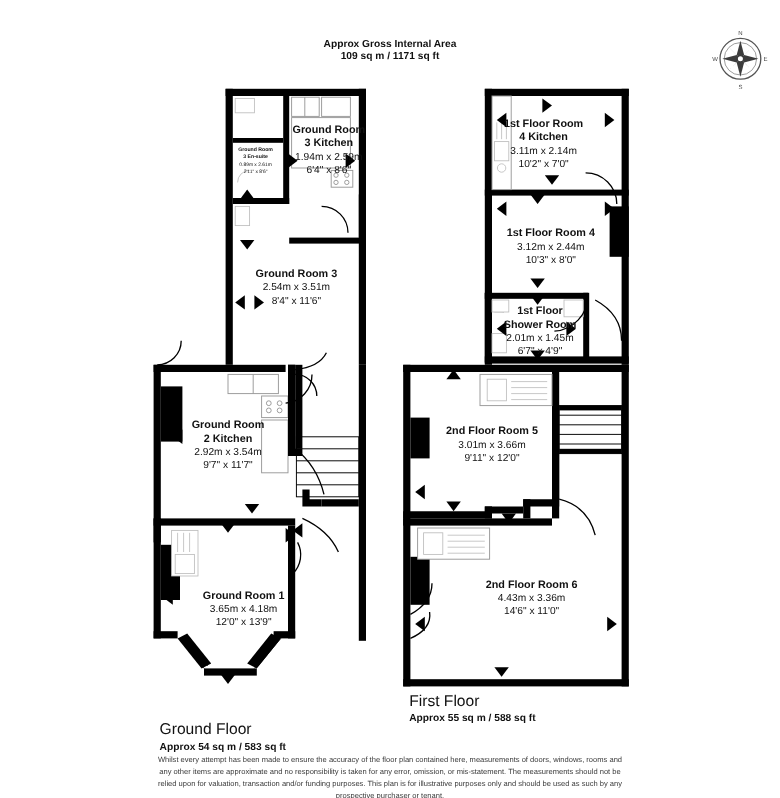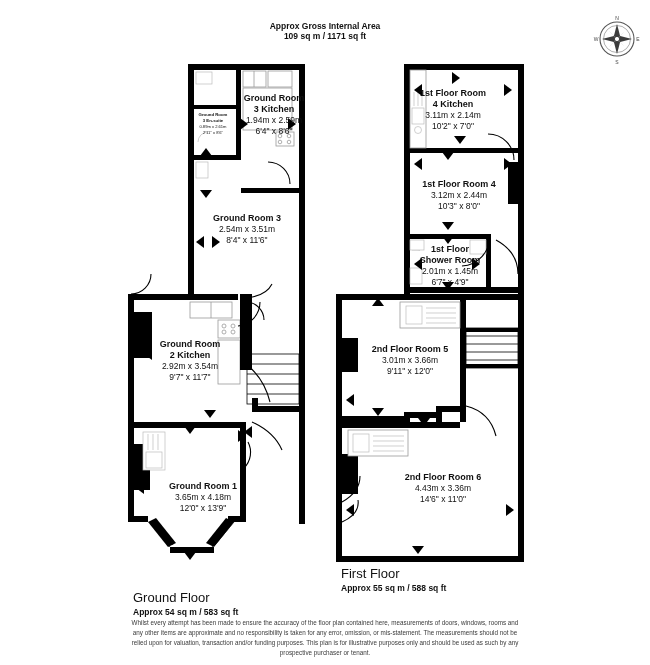--- a/index.html
+++ b/index.html
@@ -4,21 +4,21 @@
 <style>
   html,body{margin:0;padding:0;}
   body{
     width:650px;height:665px;
     background:#ffffff;
     font-family:"Liberation Sans", sans-serif;
     color:#1a1a1a;
     overflow:hidden;
     position:relative;
   }
-  #plan-root{position:absolute;left:0;top:2px;width:650px;height:545px;}
+  #plan-root{position:absolute;left:0;top:12px;width:650px;height:545px;}
   svg{display:block;}
   .rm-title{font-family:"Liberation Sans",sans-serif;font-weight:bold;font-size:9px;fill:#111;}
   .rm-dim{font-family:"Liberation Sans",sans-serif;font-size:8.5px;fill:#111;}
   .rm-title-sm{font-family:"Liberation Sans",sans-serif;font-weight:bold;font-size:4.3px;fill:#111;}
   .rm-dim-sm{font-family:"Liberation Sans",sans-serif;font-size:4.1px;fill:#111;}
   .hdr{font-family:"Liberation Sans",sans-serif;font-weight:bold;font-size:8.5px;fill:#111;}
   .floor-name{font-family:"Liberation Sans",sans-serif;font-size:13px;fill:#111;}
   .floor-area{font-family:"Liberation Sans",sans-serif;font-weight:bold;font-size:8.5px;fill:#111;}
   .disc{font-family:"Liberation Sans",sans-serif;font-size:6.3px;fill:#3a3a3a;}
   .compass-letter{font-family:"Liberation Sans",sans-serif;font-size:5px;fill:#444;}

